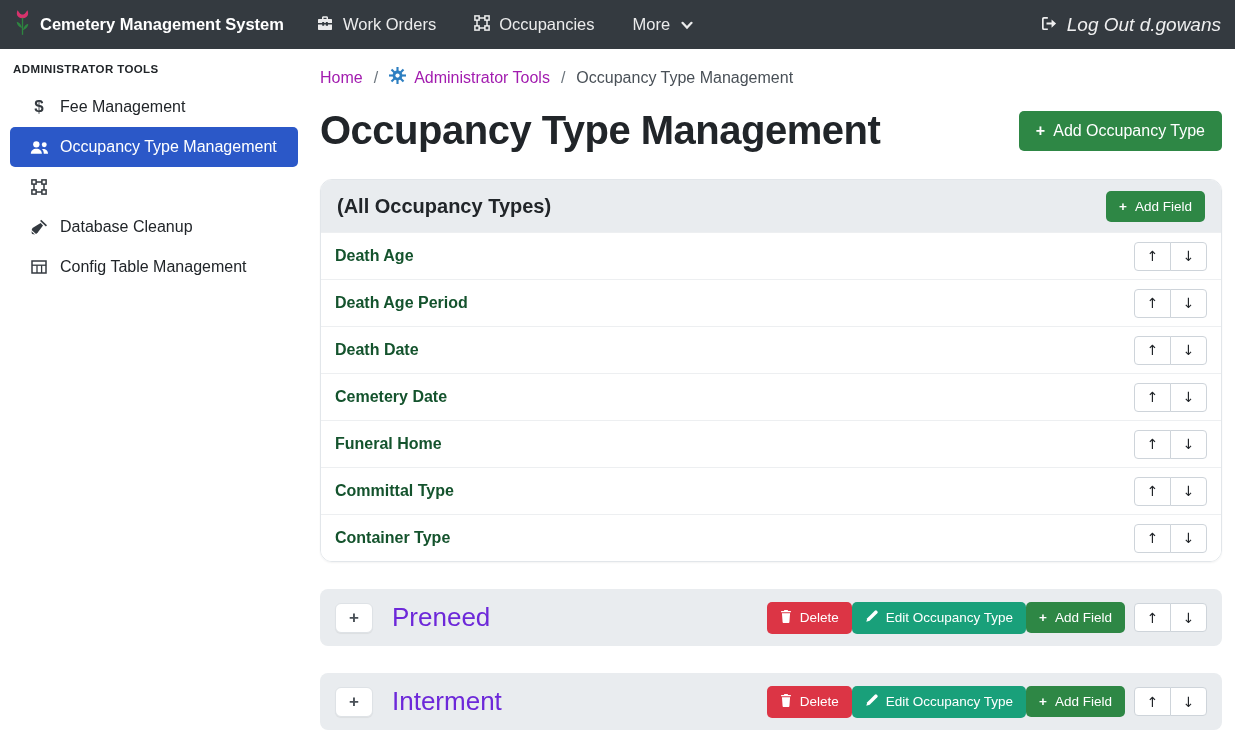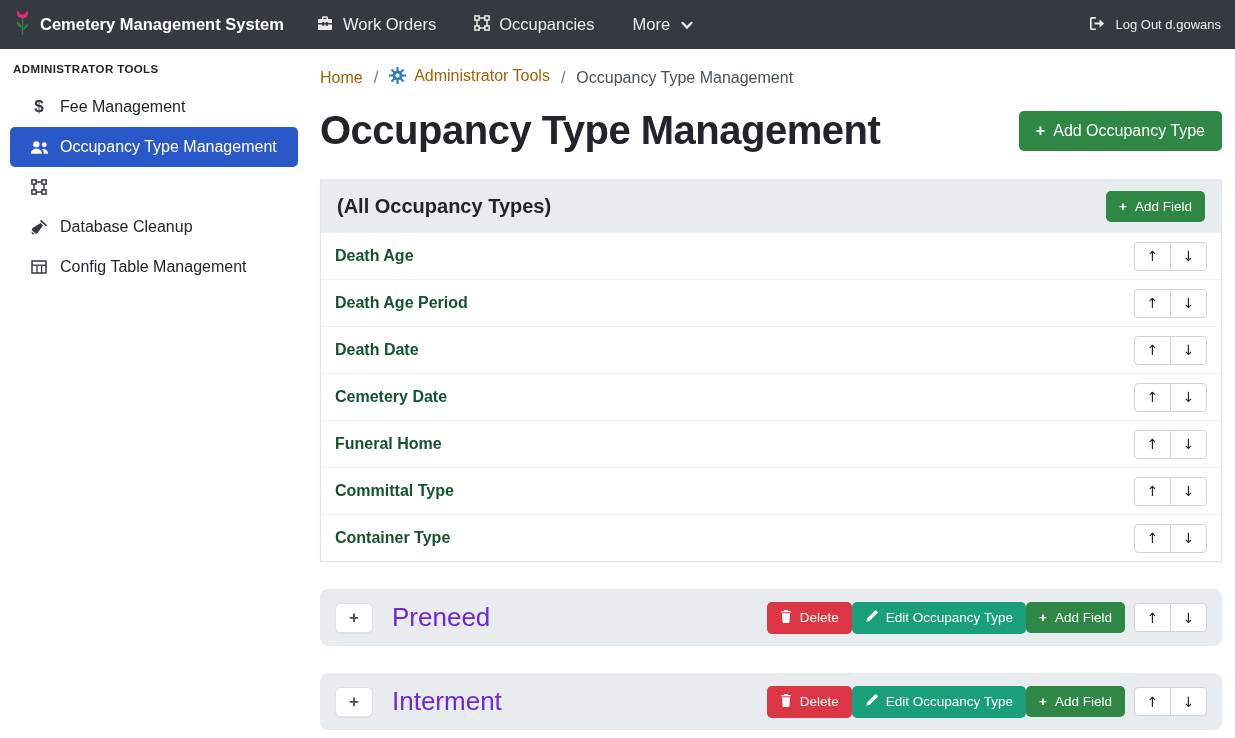--- a/index.html
+++ b/index.html
@@ -11,62 +11,62 @@
   }
   
   .navbar {
     height:49px; background:#343a40; color:#fff;
     display:flex; align-items:center; padding:0 14px;
   }
   .brand { display:flex; align-items:center; gap:9px; font-weight:700; font-size:16.5px; color:#fff; cursor:pointer; }
   .nav-links { display:flex; align-items:center; margin-left:32px; gap:38px; }
   .nav-link { display:flex; align-items:center; gap:9px; color:rgba(255,255,255,.9); font-size:16.5px; cursor:pointer; }
   .nav-link svg, .logout svg { flex:0 0 auto; }
-  .logout { margin-left:auto; display:flex; align-items:center; gap:9px; color:rgba(255,255,255,.92); font-size:13px; cursor:pointer; }
+  .logout { margin-left:auto; display:flex; align-items:center; gap:9px; color:rgba(255,255,255,.92); font-size:19px; cursor:pointer;font-style:italic; }
   .chev { margin-left:2px; }
 
   
   .layout { display:flex; height:683px; }
   .sidebar { flex:0 0 308px; width:308px; padding-top:14px; }
   .sidebar-heading { font-size:11.5px; font-weight:700; letter-spacing:.4px; padding:0 13px 12px 13px; color:#212529; }
   .side-item {
     display:flex; align-items:center; gap:10px; height:40px;
     margin:0 10px; padding-left:18px; border-radius:5px;
     font-size:16px; color:#212529; cursor:pointer;
   }
   .side-item .icn { width:22px; display:flex; justify-content:center; align-items:center; color:#343a40; font-weight:700; }
   .side-item.active { background:#2b58c8; color:#fff; }
   .side-item.active .icn { color:#fff; }
 
   .main { flex:1; padding:10px 13px 0 12px; }
 
   
   .breadcrumb { display:flex; align-items:center; font-size:16px; margin-top:8px; }
-  .bc-link { color:#a16207; display:flex; align-items:flex-start; gap:8px; cursor:pointer; }
+  .bc-link { color:#a21caf; display:flex; align-items:center; gap:8px; cursor:pointer; }
   .bc-sep { margin:0 11px; color:#6c757d; }
   .bc-current { color:#495057; }
 
   
   .title-row { display:flex; align-items:center; justify-content:space-between; margin-top:20px; }
   h1 { margin:0; font-size:40px; font-weight:600; letter-spacing:-.5px; color:#212529; }
 
   
   .btn {
     display:inline-flex; align-items:center; gap:8px; border:none; border-radius:5px;
     color:#fff; cursor:pointer; font-family:inherit; white-space:nowrap;
   }
   .plus-glyph { font-weight:700; }
   .btn-add-type { background:#2e8745; font-size:16px; padding:11px 17px; }
   .btn-sm { font-size:13.5px; padding:8px 13px; }
   .btn-success { background:#2e8745; }
   .btn-danger  { background:#dc3545; }
   .btn-teal    { background:#19a07a; }
 
   
-  .card { margin-top:26px; border:1px solid #e2e6ea; border-radius:0; overflow:hidden; box-shadow:0 1px 2px rgba(0,0,0,.05); }
+  .card { margin-top:26px; border:1px solid #e2e6ea; border-radius:12px; overflow:hidden; box-shadow:0 1px 2px rgba(0,0,0,.05); }
   .card-header { background:#e9ecef; height:52px; display:flex; align-items:center; justify-content:space-between; padding:0 16px; }
   .card-title { font-size:20px; font-weight:700; color:#212529; }
   .field-row { height:47px; display:flex; align-items:center; justify-content:space-between; padding:0 14px; background:#fff; border-top:1px solid #edeff1; }
   .field-row:first-of-type { border-top:none; }
   .field-link { color:#14532d; font-weight:700; font-size:16px; cursor:pointer; }
 
   .arrow-group { display:flex; }
   .arrow-btn {
     width:37px; height:29px; background:#fff; border:1px solid #ced4da; color:#212529;
     font-size:14px; display:flex; align-items:center; justify-content:center; cursor:pointer;

